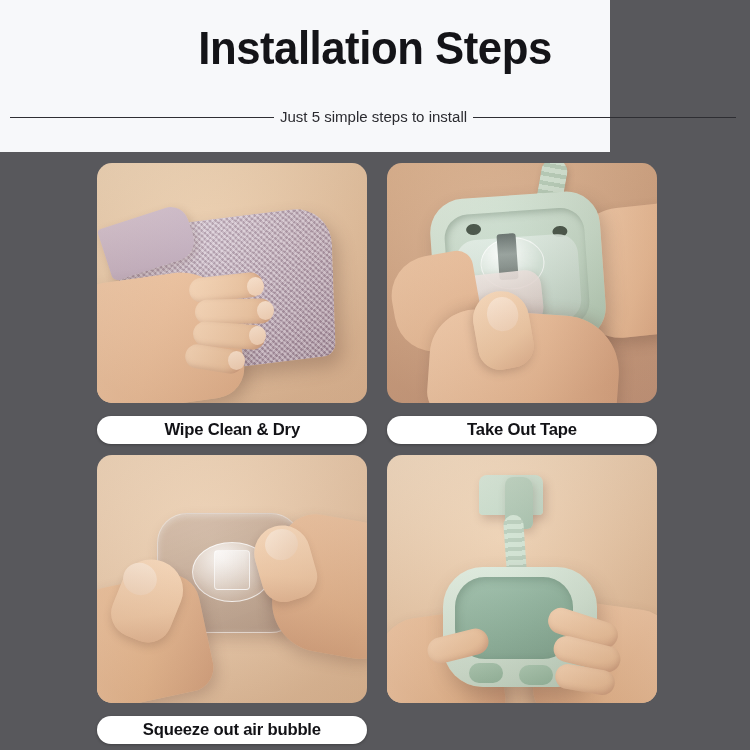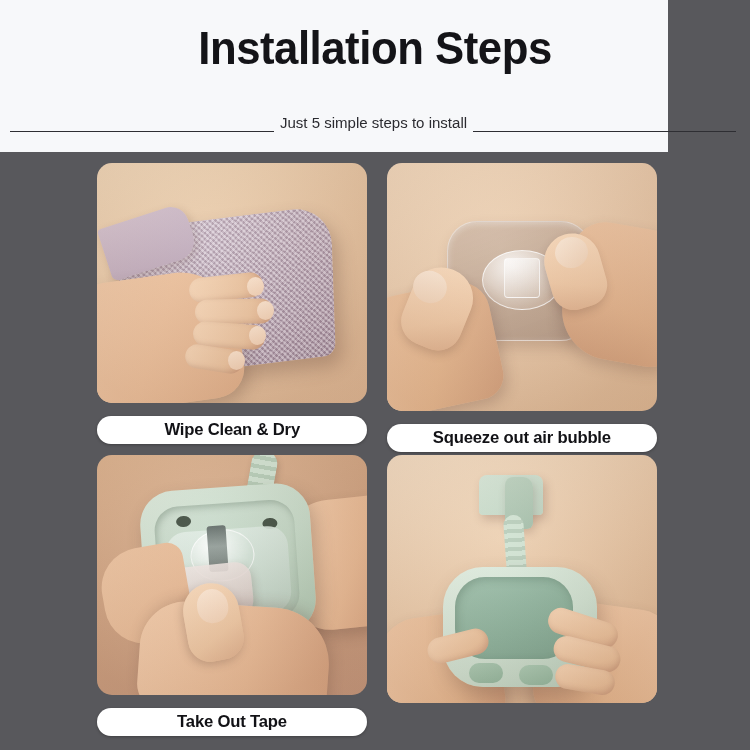--- a/index.html
+++ b/index.html
@@ -21,21 +21,21 @@
     width: 750px;
     height: 750px;
     overflow: hidden;
   }
 
   
   .header {
     position: absolute;
     left: 0;
     top: 0;
-    width: 668px;
+    width: 610px;
     height: 152px;
     background: #f7f8fa;
     box-sizing: border-box;
   }
   .header-title {
     position: absolute;
     left: 0;
     top: 20px;
     width: 750px;
     text-align: center;
@@ -47,21 +47,21 @@
     color: #141418;
     transform: scaleX(0.93);
   }
   .subtitle-row {
     position: absolute;
     left: 10px;
     top: 102px;
     width: 726px;
     height: 30px;
     display: flex;
-    align-items: flex-end;
+    align-items: center;
     gap: 0px;
   }
   .rule {
     flex: 1 1 auto;
     height: 1px;
     background: #2e2e33;
   }
   .subtitle-text {
     flex: 0 0 auto;
     padding: 0 3px;
@@ -509,41 +509,20 @@
             <div class="finger f4"></div>
             <div class="nail n1"></div>
             <div class="nail n2"></div>
             <div class="nail n3"></div>
             <div class="nail n4"></div>
             <div class="vignette"></div>
           </div>
         </div>
         <div class="caption">
           <span class="caption-text">Wipe Clean &amp; Dry</span>
-        </div>
-      </div>
-
-      <div class="cell row2">
-        <div class="photo bg-beige-c">
-          <div class="photo-inner">
-            <div class="pad3">
-              <div class="disc3"></div>
-              <div class="clip3"></div>
-            </div>
-            <div class="hand3r"></div>
-            <div class="thumb3r"></div>
-            <div class="thumbnail3r"></div>
-            <div class="hand3l"></div>
-            <div class="thumb3l"></div>
-            <div class="thumbnail3l"></div>
-            <div class="vignette"></div>
-          </div>
-        </div>
-        <div class="caption">
-          <span class="caption-text">Squeeze out air bubble</span>
         </div>
       </div>
 
       <div class="cell row1">
         <div class="photo bg-beige-b">
           <div class="photo-inner">
             <div class="hose2"></div>
             <div class="hand2a"></div>
             <div class="base2">
               <div class="base2-inner">
@@ -561,20 +540,41 @@
             <div class="thumbnail2"></div>
             <div class="vignette"></div>
           </div>
         </div>
         <div class="caption">
           <span class="caption-text">Take Out Tape</span>
         </div>
       </div>
 
       <div class="cell row2">
+        <div class="photo bg-beige-c">
+          <div class="photo-inner">
+            <div class="pad3">
+              <div class="disc3"></div>
+              <div class="clip3"></div>
+            </div>
+            <div class="hand3r"></div>
+            <div class="thumb3r"></div>
+            <div class="thumbnail3r"></div>
+            <div class="hand3l"></div>
+            <div class="thumb3l"></div>
+            <div class="thumbnail3l"></div>
+            <div class="vignette"></div>
+          </div>
+        </div>
+        <div class="caption">
+          <span class="caption-text">Squeeze out air bubble</span>
+        </div>
+      </div>
+
+      <div class="cell row2">
         <div class="photo bg-beige-d">
           <div class="photo-inner">
             <div class="bracket4"></div>
             <div class="bracket4b"></div>
             <div class="hose4"></div>
             <div class="hand4l"></div>
             <div class="hand4r"></div>
             <div class="body4">
               <div class="body4-face"></div>
               <div class="btn4 btn4-l"></div>

